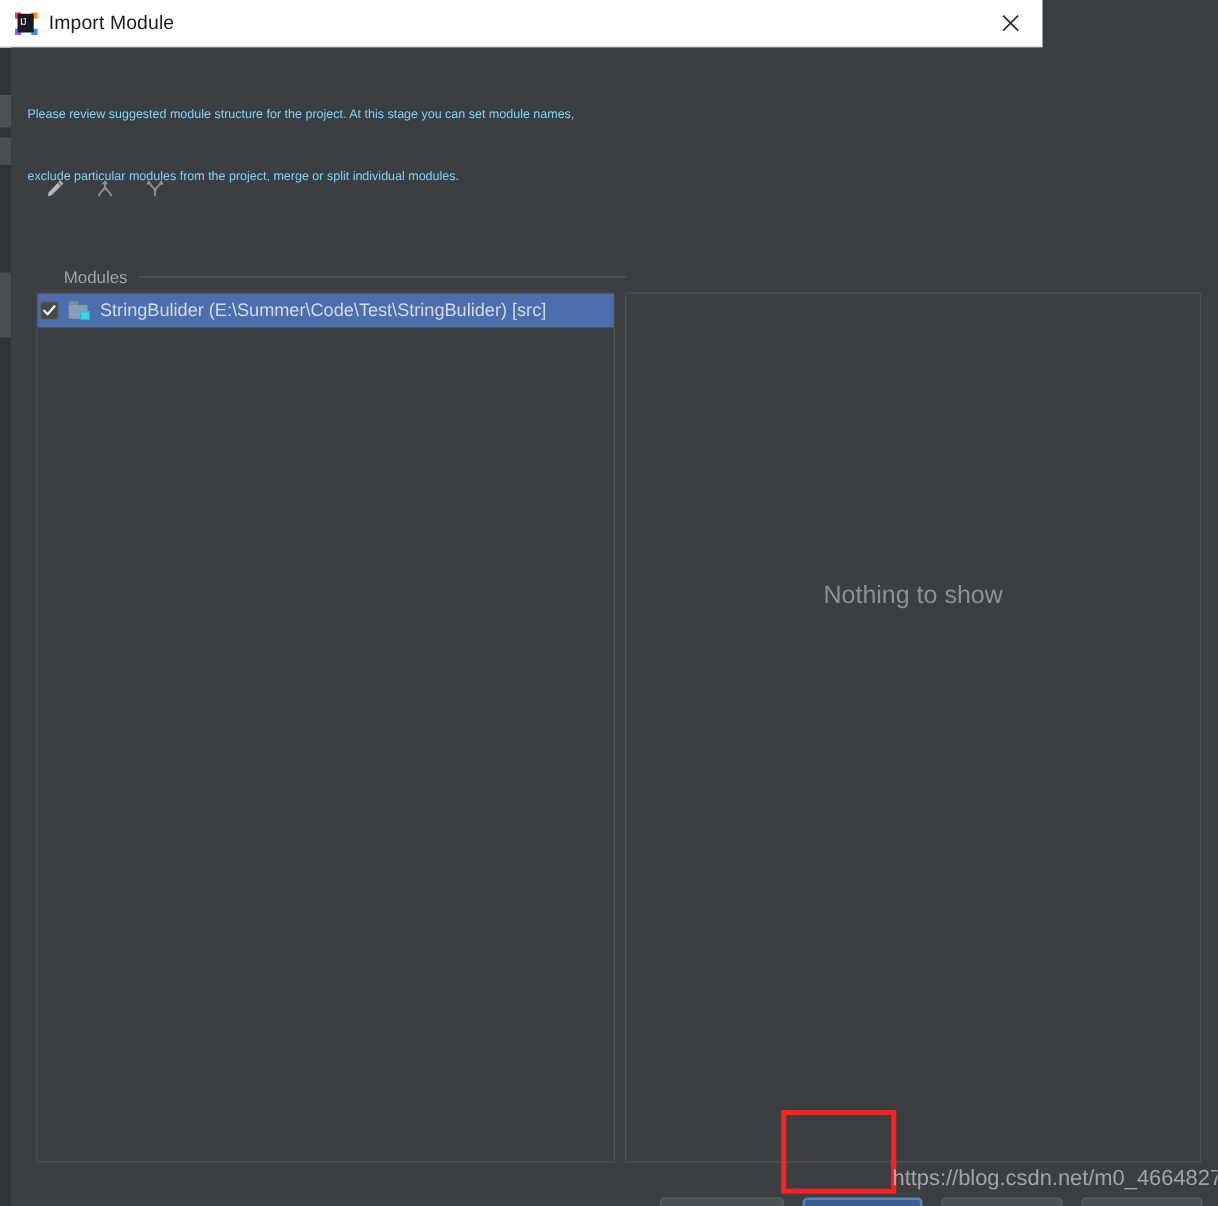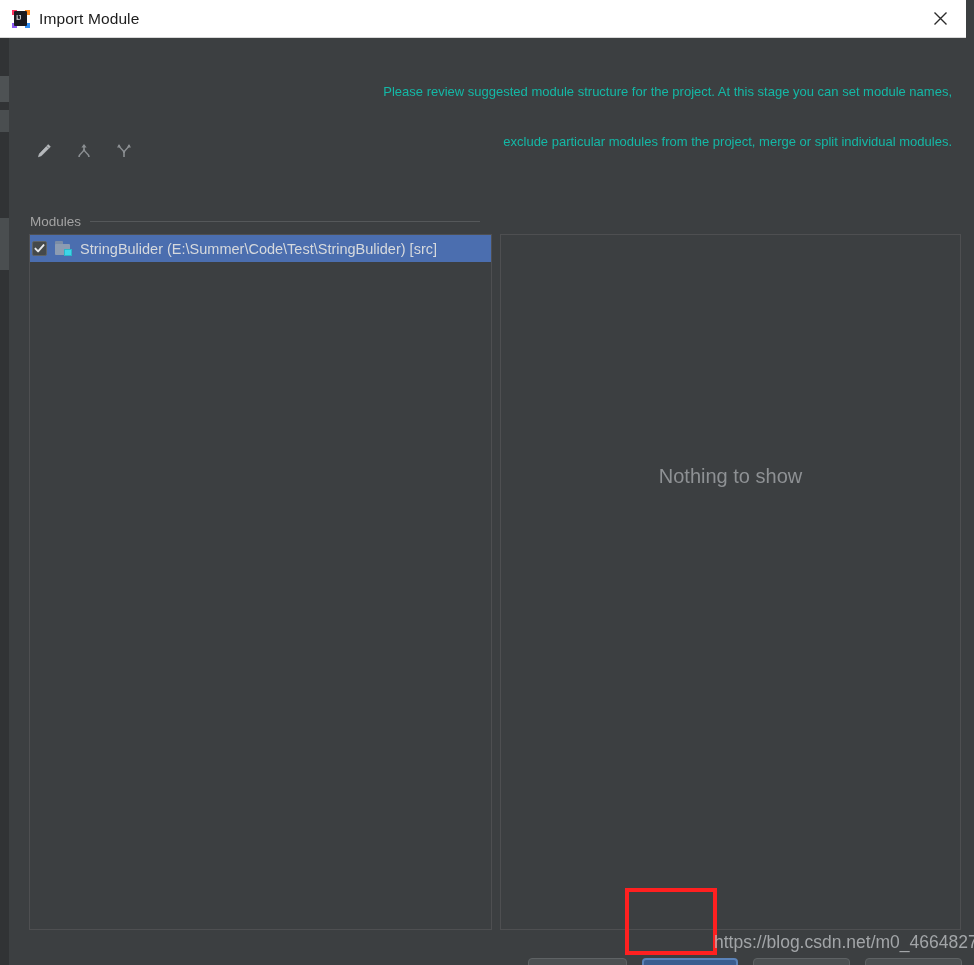--- a/index.html
+++ b/index.html
@@ -22,21 +22,21 @@
     width: 9px; height: 927px;
     background: #313335;
   }
   .left-sliver .seg1 { position:absolute; left:0; top:38px; width:9px; height:26px; background:#4e5254; }
   .left-sliver .seg2 { position:absolute; left:0; top:72px; width:9px; height:22px; background:#4a4e50; }
   .left-sliver .seg3 { position:absolute; left:0; top:180px; width:9px; height:52px; background:#4a4e50; }
 
   
   .titlebar {
     position: absolute; left: 0; top: 0;
-    width: 966px; height: 38px;
+    width: 834px; height: 38px;
     background: #ffffff;
     display: flex; align-items: center;
     border-bottom: 1px solid #d8d8d8;
   }
   .app-icon {
     position: relative;
     width: 18px; height: 18px;
     margin-left: 12px; margin-right: 9px;
     flex: 0 0 auto;
   }
@@ -62,45 +62,45 @@
   
   .dialog-body {
     position: absolute; left: 9px; top: 38px;
     width: 965px; height: 927px;
     background: #3c3f41;
   }
 
   .description {
     position: absolute; left: 13px; top: 16px;
     width: 930px;
-    font-size: 13px;
+    font-size: 10px;
     line-height: 25px;
-    color: #14b8a6;
+    color: #7dd3fc;
     white-space: pre-line;
-    text-align: right;
   }
   .description div { white-space: nowrap; }
 
   
   .toolbar {
     position: absolute; left: 22px; top: 100px;
     display: flex; align-items: center; gap: 14px;
   }
   .tool-btn {
     width: 26px; height: 26px;
     display: flex; align-items: center; justify-content: center;
     cursor: pointer; border-radius: 3px;
   }
 
   
   .sec-label {
     position: absolute;
     font-size: 13.5px; color: #a3a3a3;
     display: flex; align-items: center;
     white-space: nowrap;
+    margin-left: 21px;
   }
   .sec-label .rule {
     height: 1px; background: #55585a;
     margin-left: 9px;
   }
   #sec-modules { left: 21px; top: 176px; width: 460px; }
   #sec-modules .rule { width: 390px; }
   #sec-deps { left: 492px; top: 176px; width: 460px; }
   #sec-deps .rule { width: 305px; }
 

